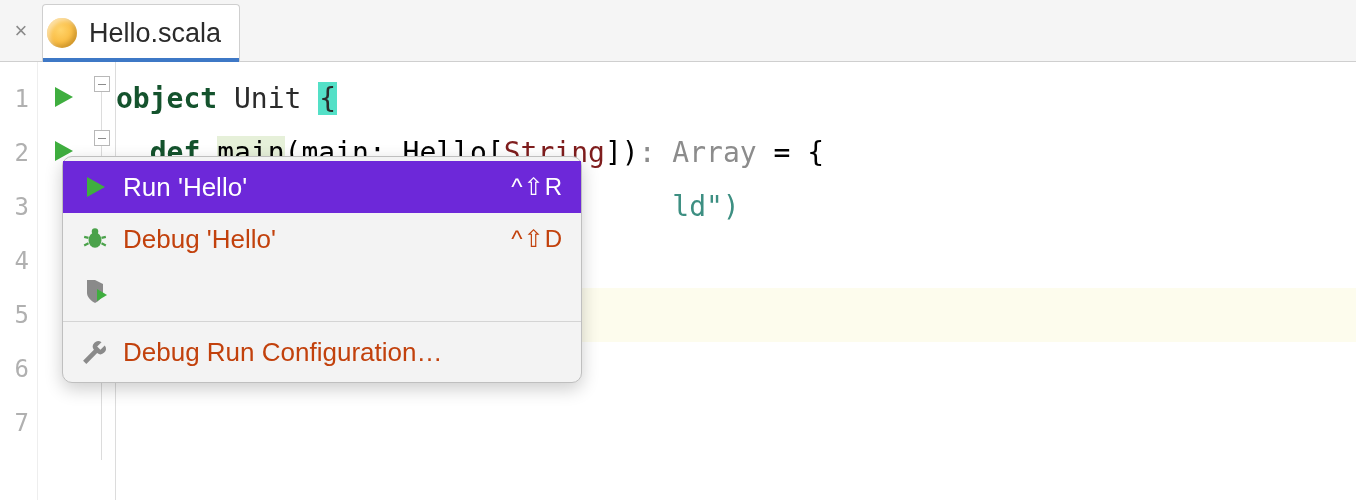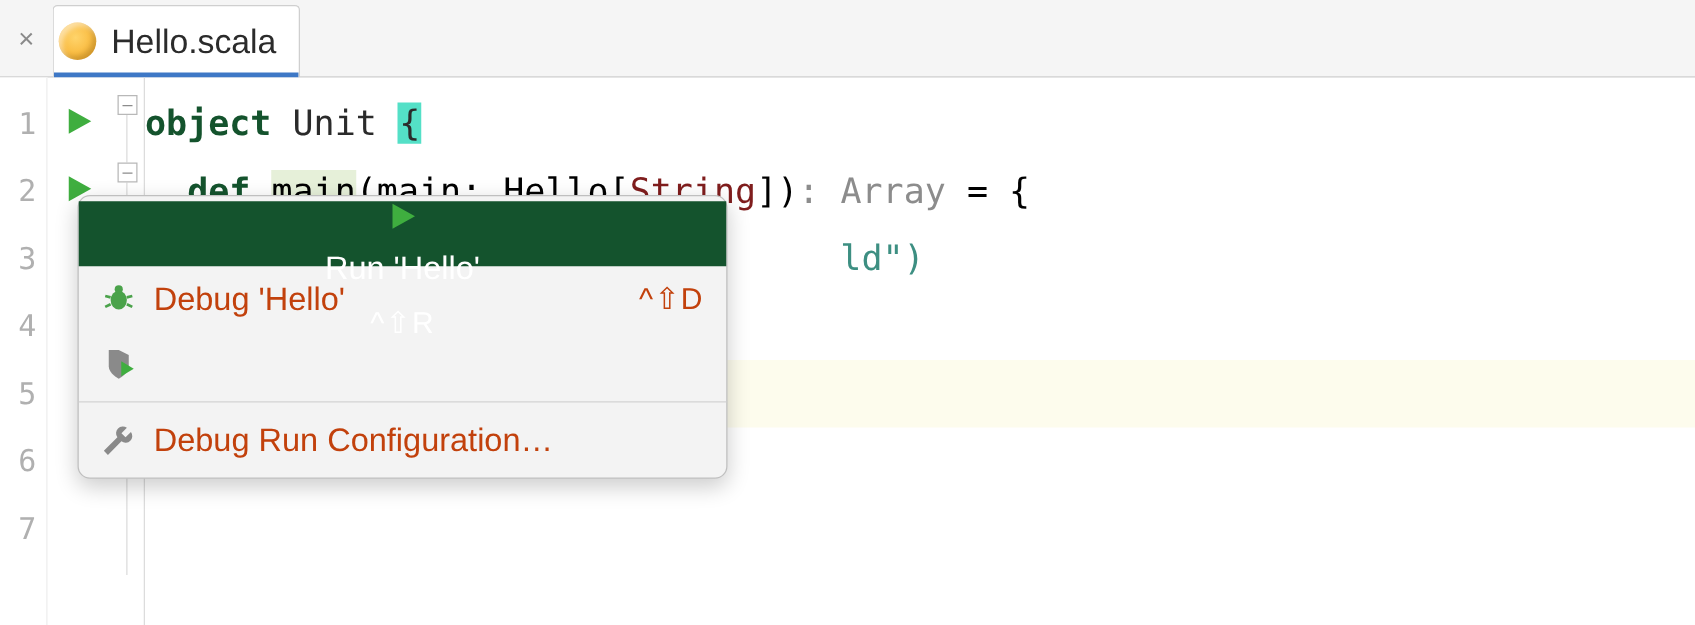--- a/index.html
+++ b/index.html
@@ -140,21 +140,21 @@
     align-items: center;
     height: 52px;
     padding: 0 18px;
     font-size: 26px;
     color: #c2410c;
     gap: 14px;
   }
   .menu-item .mi-icon { width: 28px; height: 28px; display:flex; align-items:center; justify-content:center; }
   .menu-item .mi-label { flex: 1; }
   .menu-item .mi-shortcut { font-size: 24px; letter-spacing: 1px; }
-  .menu-item.active { background: #14532d; color: #ffffff; flex-direction: column; }
+  .menu-item.active { background: #6d28d9; color: #ffffff; }
   .menu-sep { height:1px; background:#d4d4d4; margin: 4px 0; }
 
   .ico-run     svg { width:24px; height:24px; }
   .ico-debug   svg { width:26px; height:26px; }
   .ico-cover   { position: relative; }
   .ico-wrench  svg { width:26px; height:26px; }
 </style>
 </head>
 <body>
 

